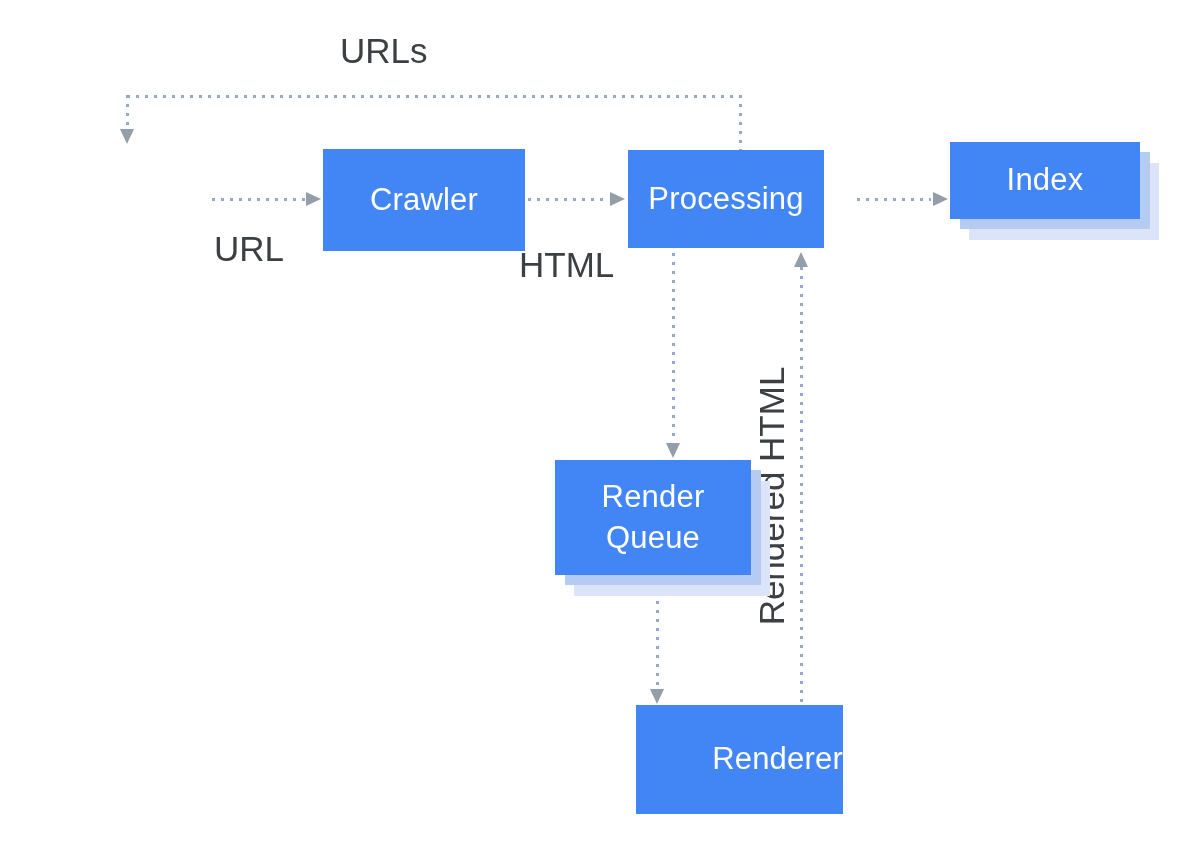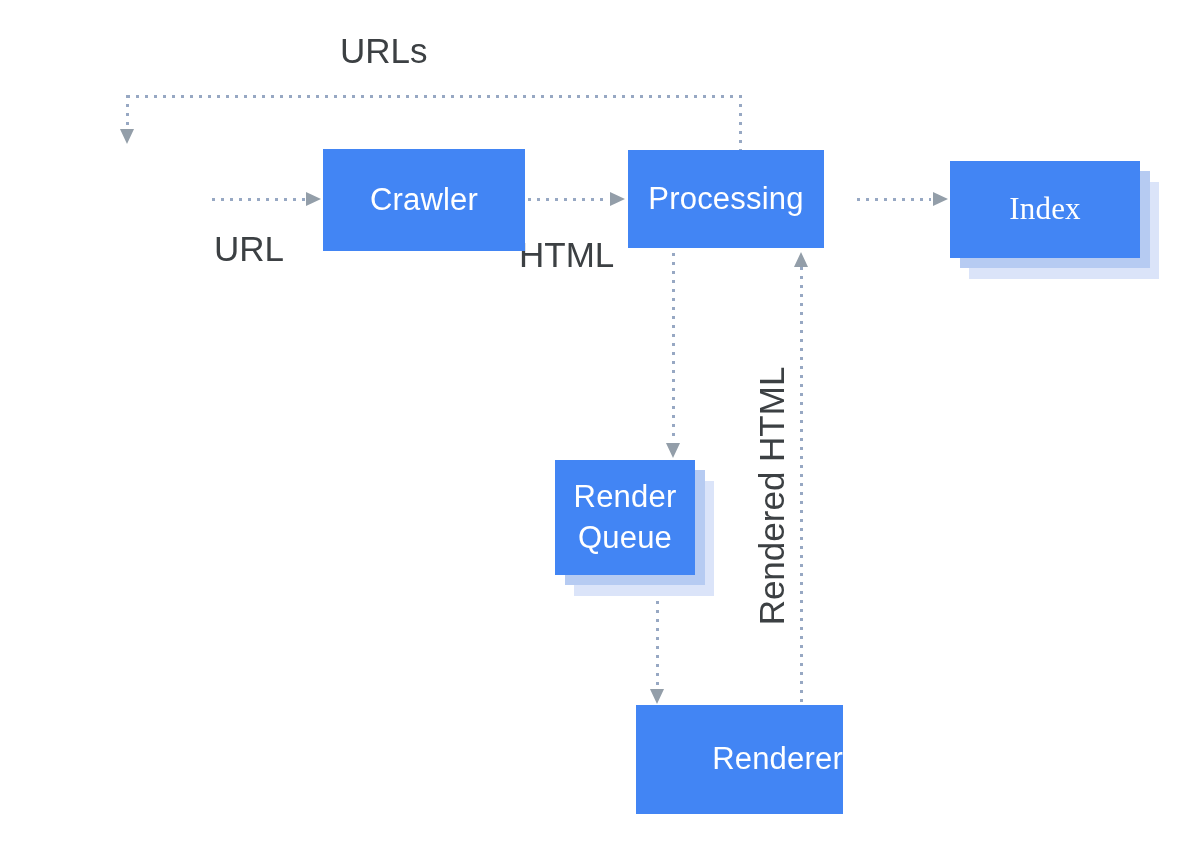--- a/index.html
+++ b/index.html
@@ -62,21 +62,21 @@
   <div class="arr arr-down" style="left:120px;top:129px;"></div>
   <div class="vdots" style="left:739px;top:95px;height:55px;"></div>
   <div class="edge-label" style="left:340px;top:31px;">URLs</div>
 
   <div class="hdots" style="left:212px;top:198px;width:93px;"></div>
   <div class="arr arr-right" style="left:306px;top:192px;"></div>
   <div class="edge-label" style="left:214px;top:229px;">URL</div>
 
   <div class="hdots" style="left:510px;top:198px;width:97px;"></div>
   <div class="arr arr-right" style="left:610px;top:192px;"></div>
-  <div class="edge-label" style="left:519px;top:235px;">HTML</div>
+  <div class="edge-label" style="left:519px;top:245px;">HTML</div>
 
   <div class="hdots" style="left:857px;top:198px;width:74px;"></div>
   <div class="arr arr-right" style="left:933px;top:192px;"></div>
 
   <div class="vdots" style="left:672px;top:253px;height:188px;"></div>
   <div class="arr arr-down" style="left:666px;top:443px;"></div>
 
   <div class="vdots" style="left:656px;top:592px;height:96px;"></div>
   <div class="arr arr-down" style="left:650px;top:689px;"></div>
 
@@ -86,25 +86,25 @@
 
 
   <div class="node" style="left:323px;top:149px;width:202px;height:102px;">
     <span>Crawler</span>
   </div>
 
   <div class="node" style="left:628px;top:150px;width:196px;height:98px;">
     <span>Processing</span>
   </div>
 
-  <div class="node stacked" style="left:950px;top:161px;width:190px;height:97px;font-family:Liberation Serif, serif;">
+  <div class="node stacked" style="left:950px;top:142px;width:190px;height:77px;">
     <span>Index</span>
   </div>
 
-  <div class="node stacked" style="left:555px;top:460px;width:140px;height:115px;">
+  <div class="node stacked" style="left:555px;top:460px;width:196px;height:115px;">
     <span style="max-width:140px;">Render Queue</span>
   </div>
 
   <div class="node" style="left:636px;top:705px;width:207px;height:109px;justify-content:flex-end;">
     <span>Renderer</span>
   </div>
 
 </div>
 
 </body></html>

